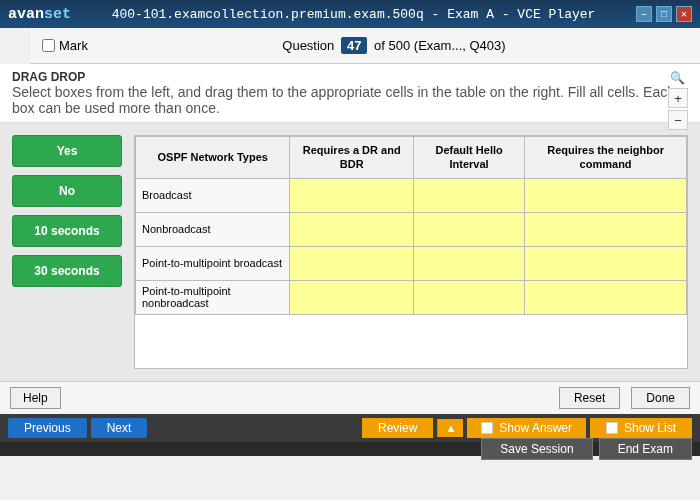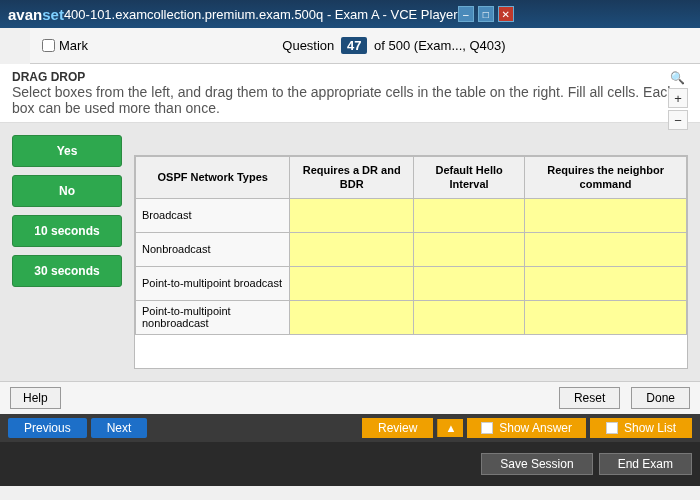--- a/index.html
+++ b/index.html
@@ -5,21 +5,23 @@
     * { box-sizing: border-box; margin: 0; padding: 0; }
     body { font-family: Arial, sans-serif; font-size: 13px; background: #f0f0f0; width: 700px; height: 500px; overflow: hidden; }
 
     
     .title-bar {
       background: linear-gradient(to bottom, #1a3a5c, #1d4d7a);
       color: white;
       height: 28px;
       display: flex;
       align-items: center;
+      justify-content: space-between;
       padding: 0 8px;
+      font-family: Liberation Mono, monospace;
     }
     .title-bar-logo {
       font-size: 15px;
       font-weight: bold;
       color: #7ecfff;
     }
     .title-bar-logo span { color: white; }
     .title-bar-center { font-size: 13px; }
     .title-bar-controls { display: flex; gap: 4px; }
     .title-bar-btn {
@@ -128,21 +130,20 @@
       border-radius: 3px;
       cursor: grab;
       border: 1px solid #2a8a40;
     }
 
     
     .drag-table-wrapper {
       flex: 1;
       background: white;
       border: 1px solid #bbb;
-      margin-top: 20px;
     }
     .drag-table {
       width: 100%;
       border-collapse: collapse;
       font-size: 11px;
     }
     .drag-table th {
       background: #f0f0f0;
       border: 1px solid #bbb;
       padding: 6px 4px;
@@ -257,21 +258,21 @@
     .checkbox-small {
       width: 12px; height: 12px;
       border: 1px solid #ccc;
       background: white;
       display: inline-block;
     }
 
     
     .footer-bar {
       background: #2a2a2a;
-      height: 44px;
+      height: 14px;
       display: flex;
       align-items: center;
       justify-content: flex-end;
       padding: 0 8px;
       gap: 6px;
     }
     .save-session-btn {
       background: #555;
       color: white;
       border: 1px solid #777;

